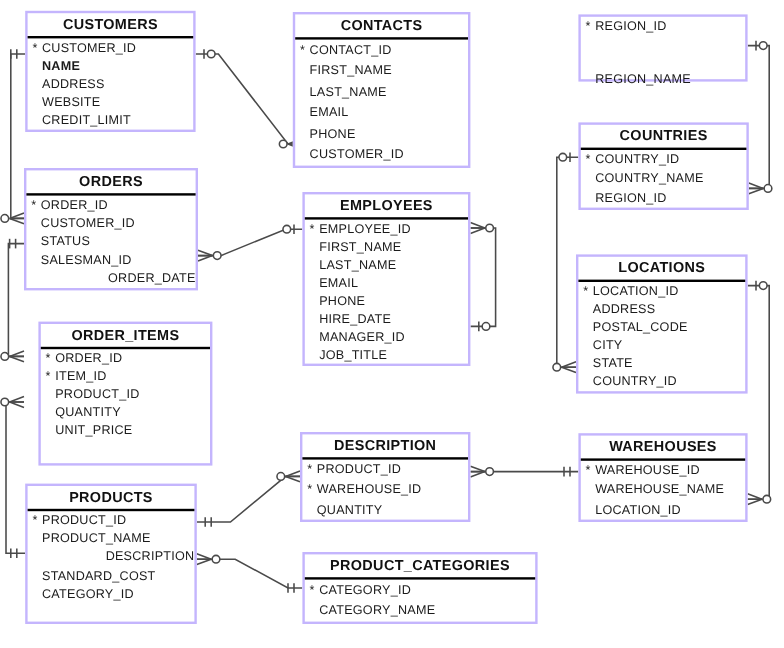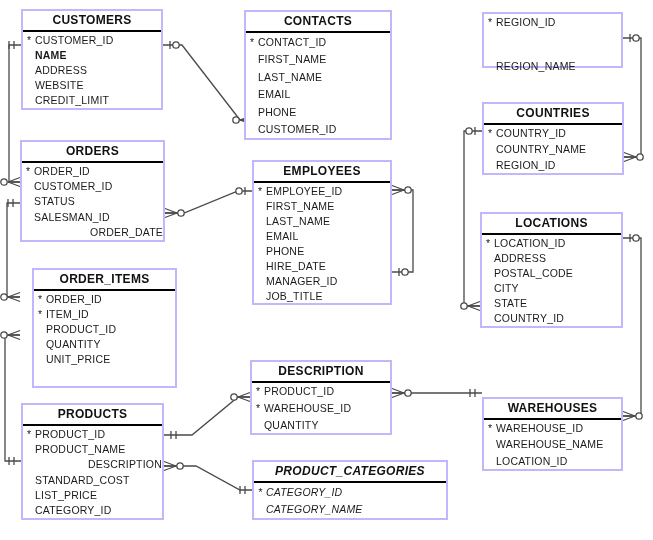--- a/index.html
+++ b/index.html
@@ -350,21 +350,21 @@
           <div class="field-row" style="height: 16.6667px;">
             <span class="pk-mark">*</span>
             <span class="field-name">WAREHOUSE_ID</span>
           </div>
           <div class="field-row" style="height: 16.6667px;">
             <span class="pk-mark"></span>
             <span class="field-name">QUANTITY</span>
           </div>
         </div>
       </div>
-      <div class="entity" style="left: 482px; top: 361px; width: 141px; height: 74px; margin-top: 36px;">
+      <div class="entity" style="left: 482px; top: 361px; width: 141px; height: 74px;">
         <div class="entity-title">WAREHOUSES</div>
         <div class="entity-body">
           <div class="field-row" style="height: 16.3333px;">
             <span class="pk-mark">*</span>
             <span class="field-name">WAREHOUSE_ID</span>
           </div>
           <div class="field-row" style="height: 16.3333px;">
             <span class="pk-mark"></span>
             <span class="field-name">WAREHOUSE_NAME</span>
           </div>
@@ -388,29 +388,25 @@
           <div class="field-row" style="height: 15.3333px; justify-content: flex-end;">
             <span class="pk-mark"></span>
             <span class="field-name">DESCRIPTION</span>
           </div>
           <div class="field-row" style="height: 15.3333px;">
             <span class="pk-mark"></span>
             <span class="field-name">STANDARD_COST</span>
           </div>
           <div class="field-row" style="height: 15.3333px;">
             <span class="pk-mark"></span>
-            <span class="field-name">LIST_PRICE</span>
-          </div>
-          <div class="field-row" style="height: 15.3333px;">
-            <span class="pk-mark"></span>
             <span class="field-name">CATEGORY_ID</span>
           </div>
         </div>
       </div>
-      <div class="entity" style="left: 252px; top: 460px; width: 196px; height: 60px; font-style: italic;">
+      <div class="entity" style="left: 252px; top: 460px; width: 196px; height: 60px;">
         <div class="entity-title">PRODUCT_CATEGORIES</div>
         <div class="entity-body">
           <div class="field-row" style="height: 17.5px;">
             <span class="pk-mark">*</span>
             <span class="field-name">CATEGORY_ID</span>
           </div>
           <div class="field-row" style="height: 17.5px;">
             <span class="pk-mark"></span>
             <span class="field-name">CATEGORY_NAME</span>
           </div>

